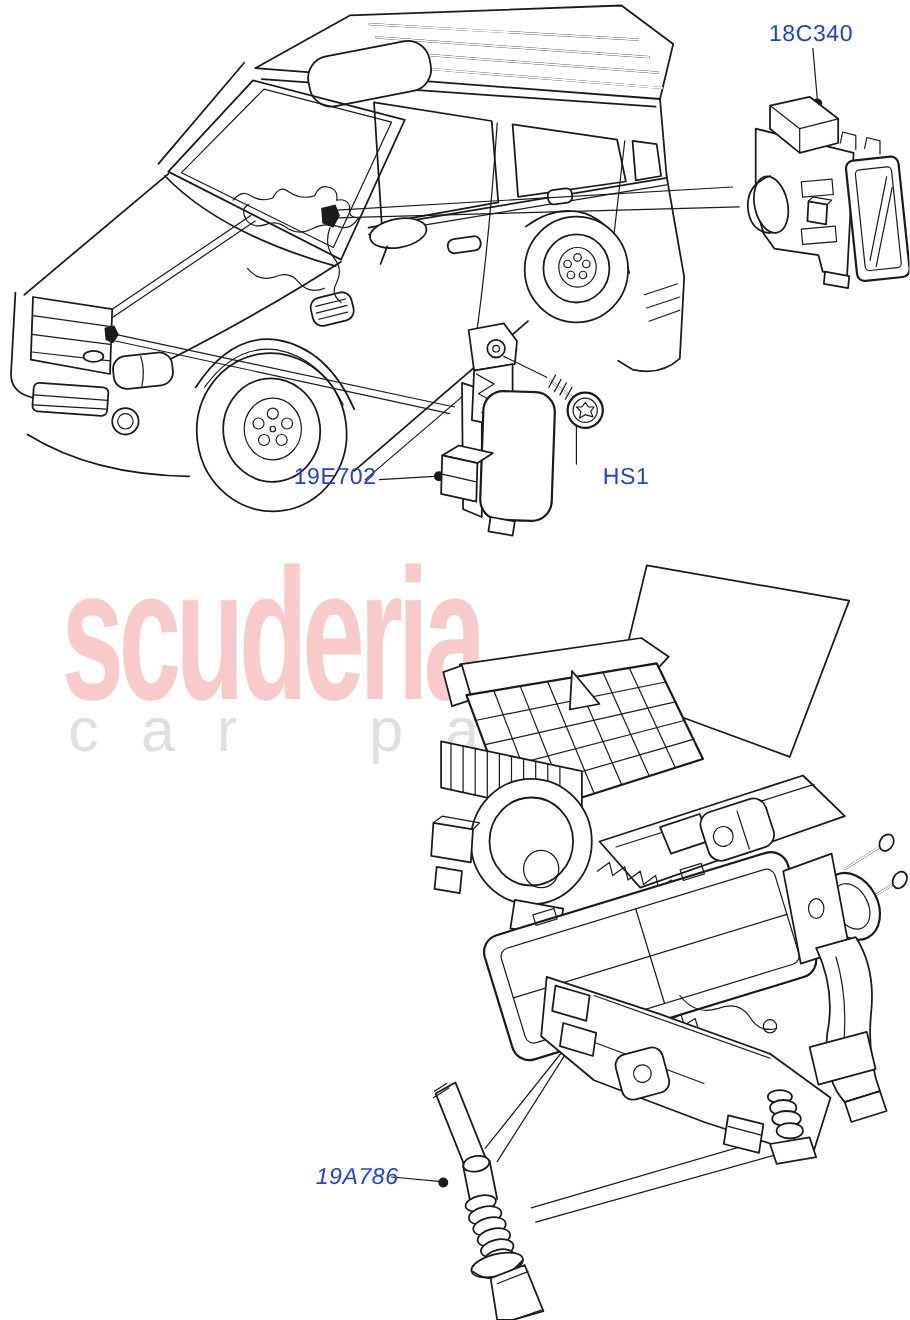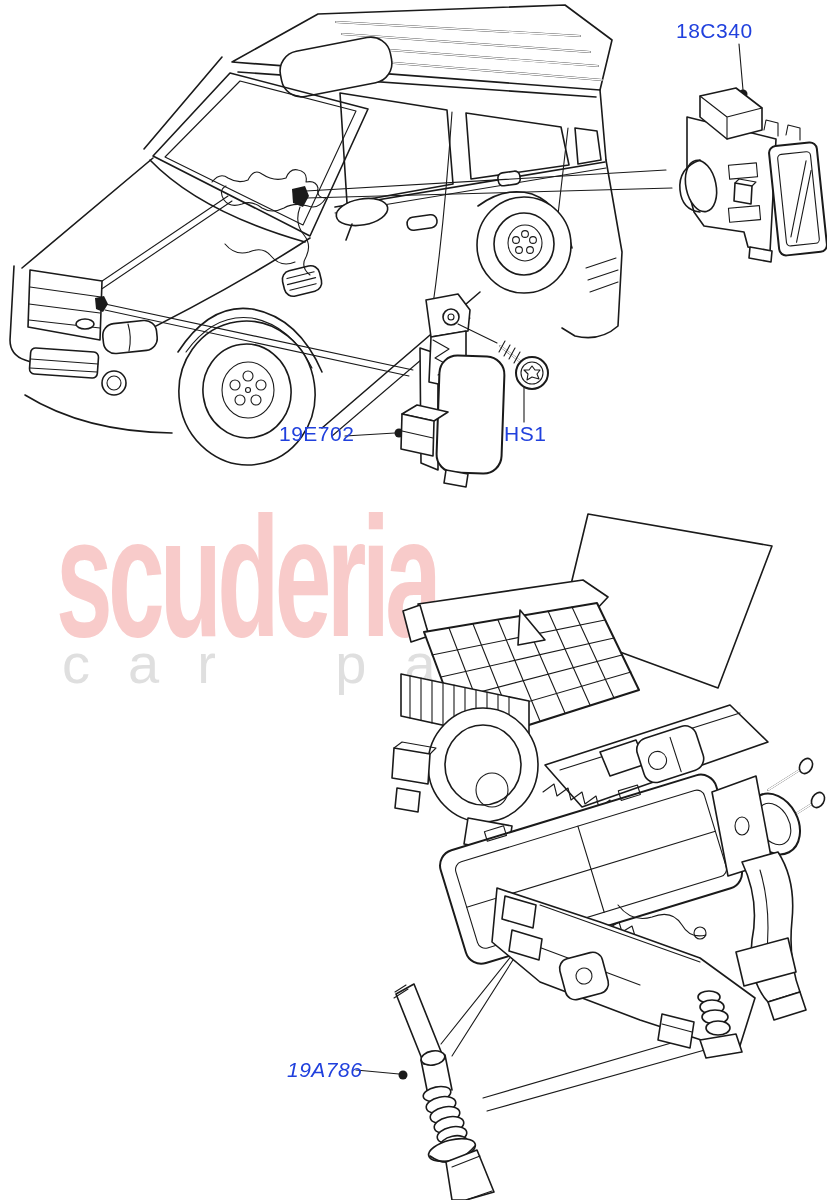--- a/index.html
+++ b/index.html
@@ -29,23 +29,23 @@
   #art .bf{fill:#1a1a1a;stroke:none;}
   #art .thin{stroke-width:1.1;}
   #art .th2{stroke-width:2;}
   #art .noline{stroke:none;}
   #art .wcap{stroke:#ffffff;}
   
   .part-label{
     position:absolute;z-index:3;color:#2040dd;
     font-size:21px;letter-spacing:0.5px;white-space:nowrap;cursor:pointer;
   }
-  #label-18c340{left:676px;top:19px;}
-  #label-19e702{left:267px;top:422px;margin-left:12px;}
-  #label-hs1{left:504px;top:422px;}
+  #label-18c340{left:699px;top:19px;}
+  #label-19e702{left:267px;top:422px;}
+  #label-hs1{left:504px;top:422px;padding-left:44px;}
   #label-19a786{left:287px;top:1058px;font-style:italic;}
 </style>
 </head>
 <body>
 
 <div id="watermark">
   <div id="wm-brand">scuderia</div>
   <div id="wm-tagline">car parts</div>
 </div>
 

